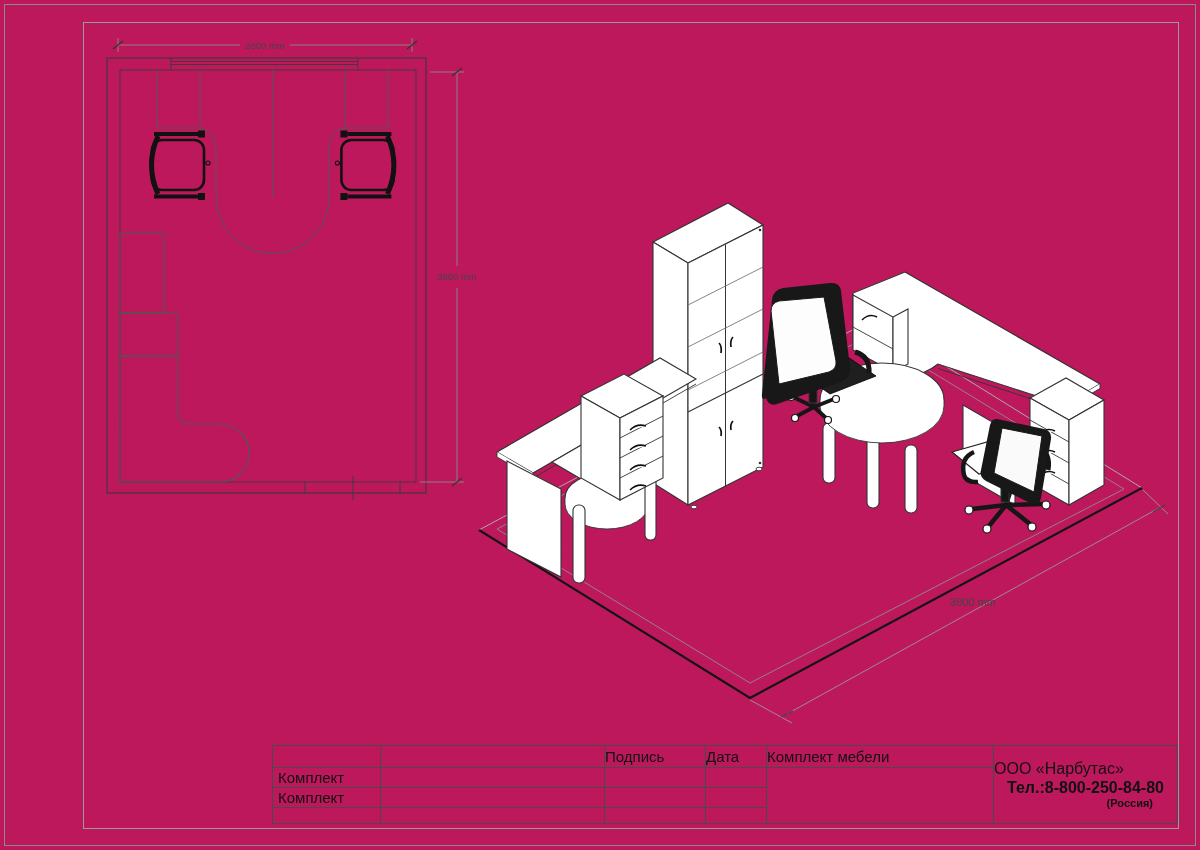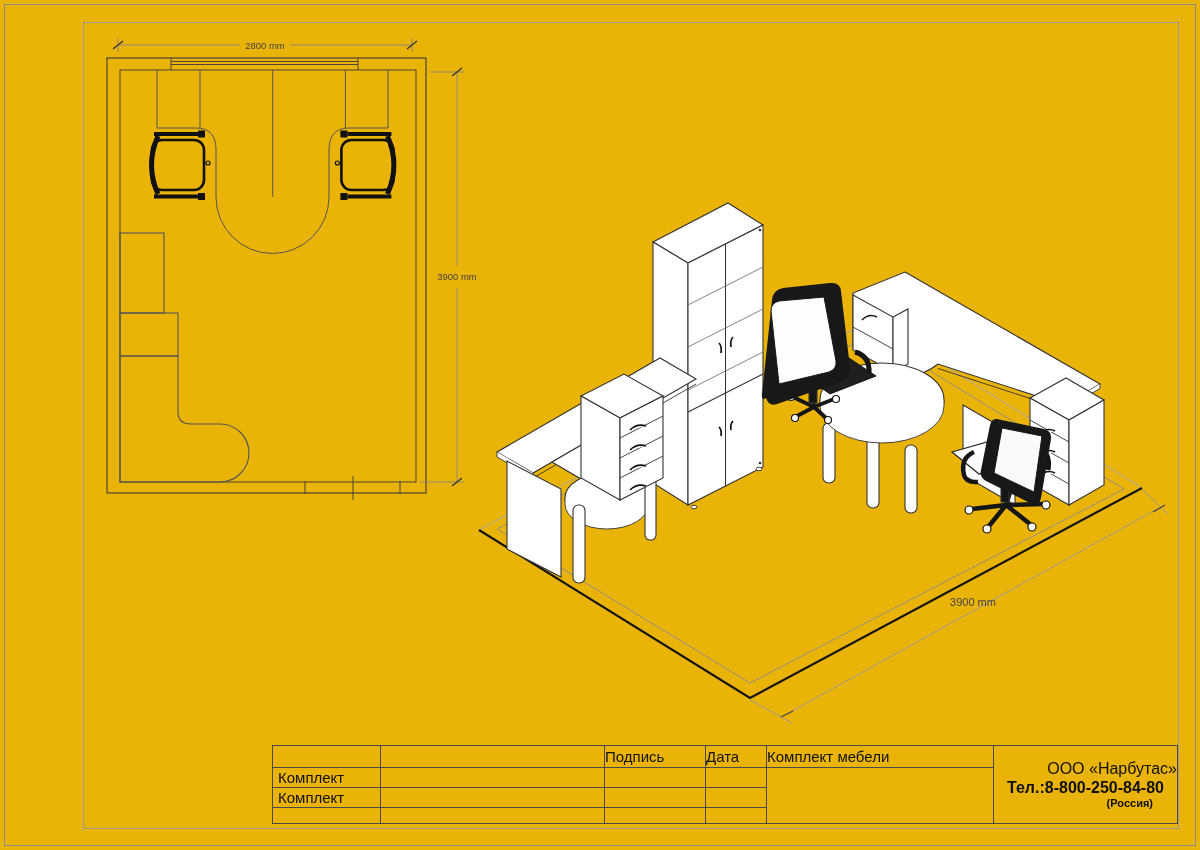--- a/index.html
+++ b/index.html
@@ -1,30 +1,30 @@
 <!DOCTYPE html>
 <html><head>
 <meta charset="utf-8">
 <style>
   html,body{margin:0;padding:0;background:#ffffff;}
-  #sheet{position:relative;width:1200px;height:850px;background:#eab308;overflow:hidden;
+  #sheet{position:relative;width:1200px;height:850px;background:#be185d;overflow:hidden;
          font-family:"Liberation Sans", sans-serif;}
   #page-border{position:absolute;left:4px;top:4px;width:1190px;height:840px;
          border:1px solid #8a8a8a;}
   #drawing-frame{position:absolute;left:83px;top:22px;width:1094px;height:805px;
          border:1px solid #9a9a9a;}
   #drawing-svg{position:absolute;left:0;top:0;}
   
   #title-block{position:absolute;left:272px;top:745px;border-collapse:collapse;table-layout:fixed;}
   #title-block td{border:1px solid #4a4a4a;padding:0;font-size:15px;color:#111;
          vertical-align:middle;overflow:hidden;white-space:nowrap;}
   #title-block .lbl{padding-left:5px;text-align:left;}
   #title-block .ctr{text-align:left;}
   #title-block .company{vertical-align:middle;}
-  .company .c-name{text-align:right;font-size:16px;line-height:19px;}
+  .company .c-name{text-align:left;font-size:16px;line-height:19px;}
   .company .c-phone{text-align:center;font-size:16px;font-weight:bold;line-height:19px;}
   .company .c-country{text-align:right;font-size:11px;font-weight:bold;padding-right:24px;line-height:13px;}
   text{font-family:"Liberation Sans", sans-serif;}
   .dimtext{fill:#444;font-size:9.5px;}
   .dimtext-iso{fill:#444;font-size:11px;}
 </style>
 </head>
 <body>
 
 <div id="sheet">

